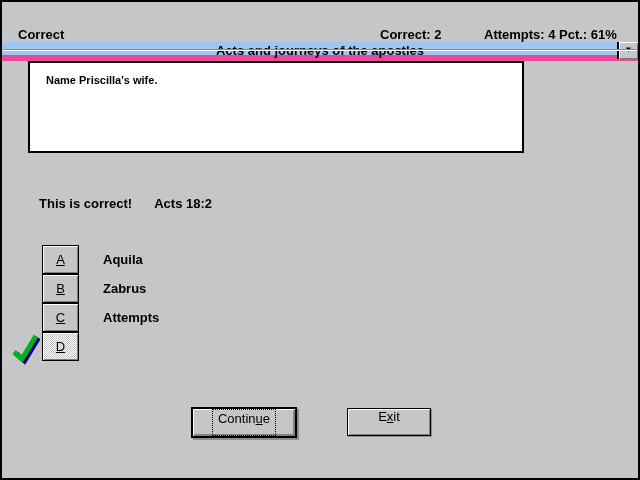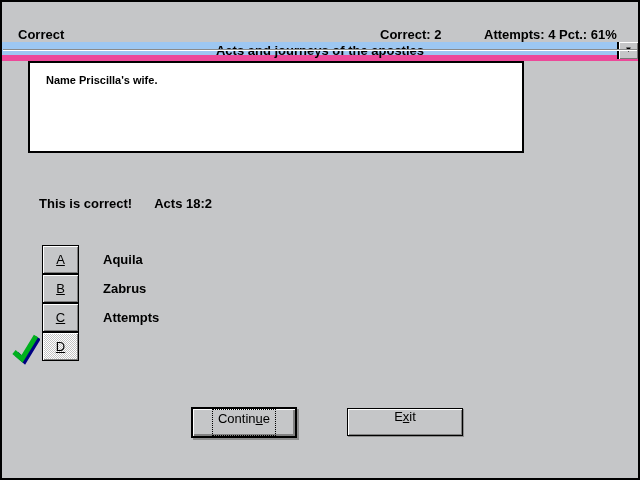--- a/index.html
+++ b/index.html
@@ -79,21 +79,21 @@
   .btn .accel { text-decoration:underline; }
   .btn-continue {
     left:189px; top:405px; width:106px; height:31px;
     border:2px solid #000;
     box-shadow: inset 1px 1px 0 #fff, inset -2px -2px 0 #818181, 2px 2px 0 #8d8d8d;
   }
   .btn-continue .focus-rect {
     border:1px dotted #000; padding:1px 5px 2px 5px;
   }
   .btn-exit {
-    left:345px; top:406px; width:116px; height:28px;
+    left:345px; top:406px; width:84px; height:28px;
     border:1px solid #000;
     box-shadow: inset 1px 1px 0 #fff, inset -1px -1px 0 #818181, 1px 1px 0 #8d8d8d;
   }
 </style>
 </head>
 <body>
 
 <div class="window">
 
   <div class="titlebar">

